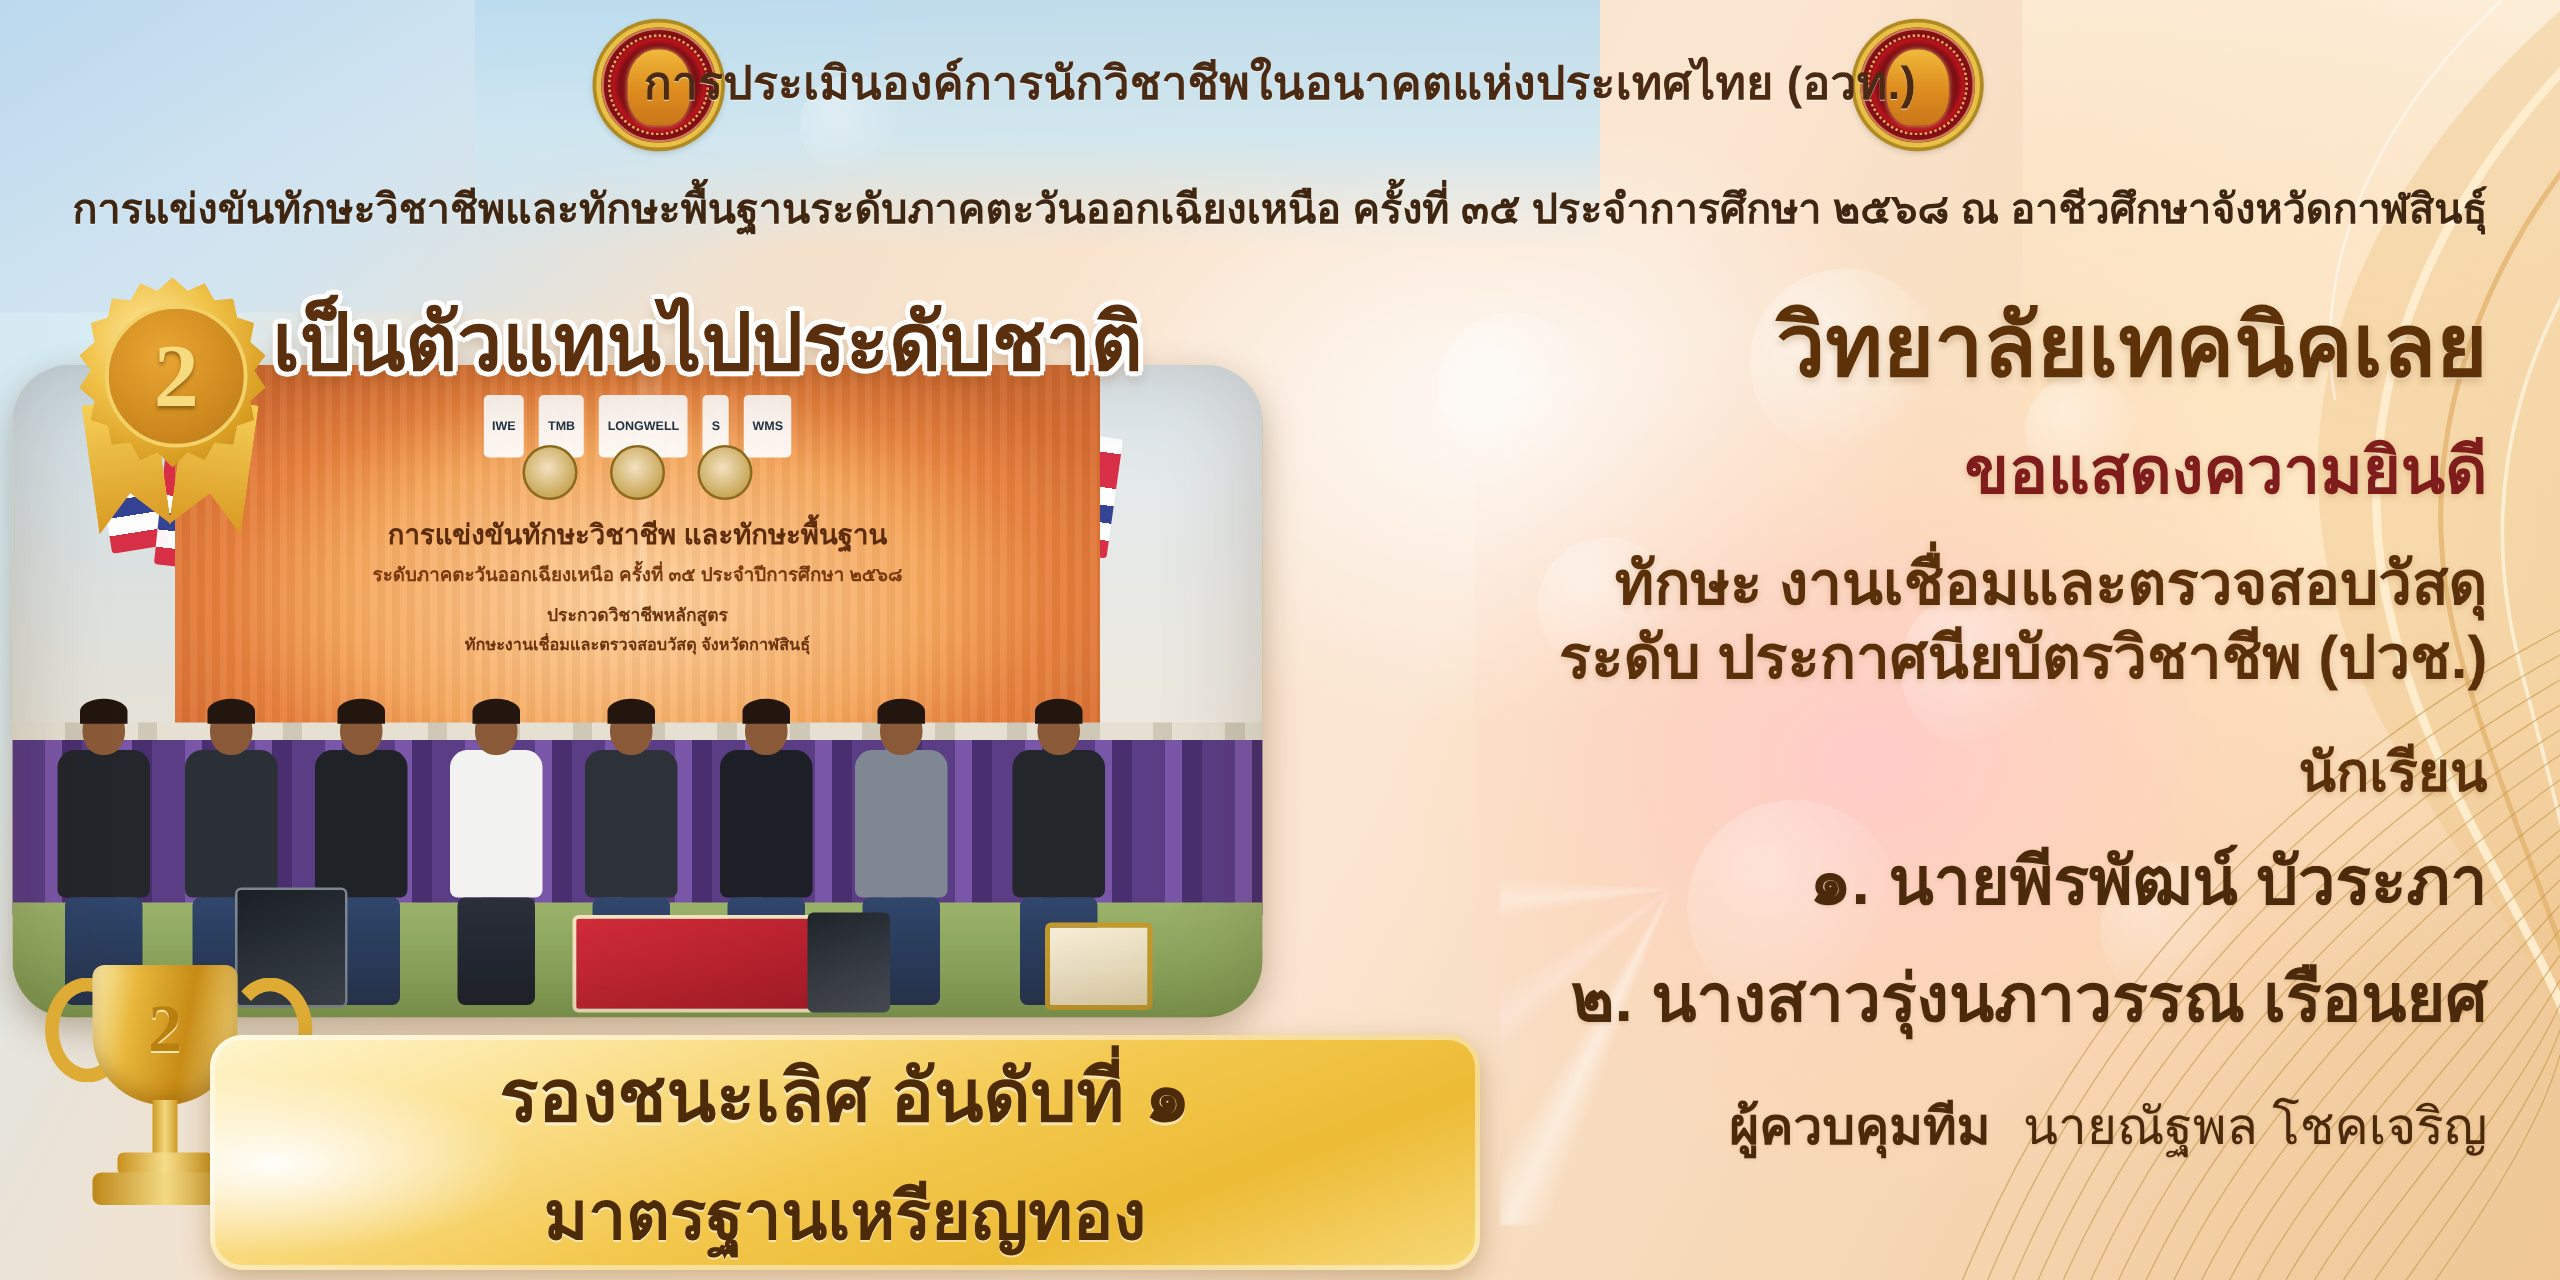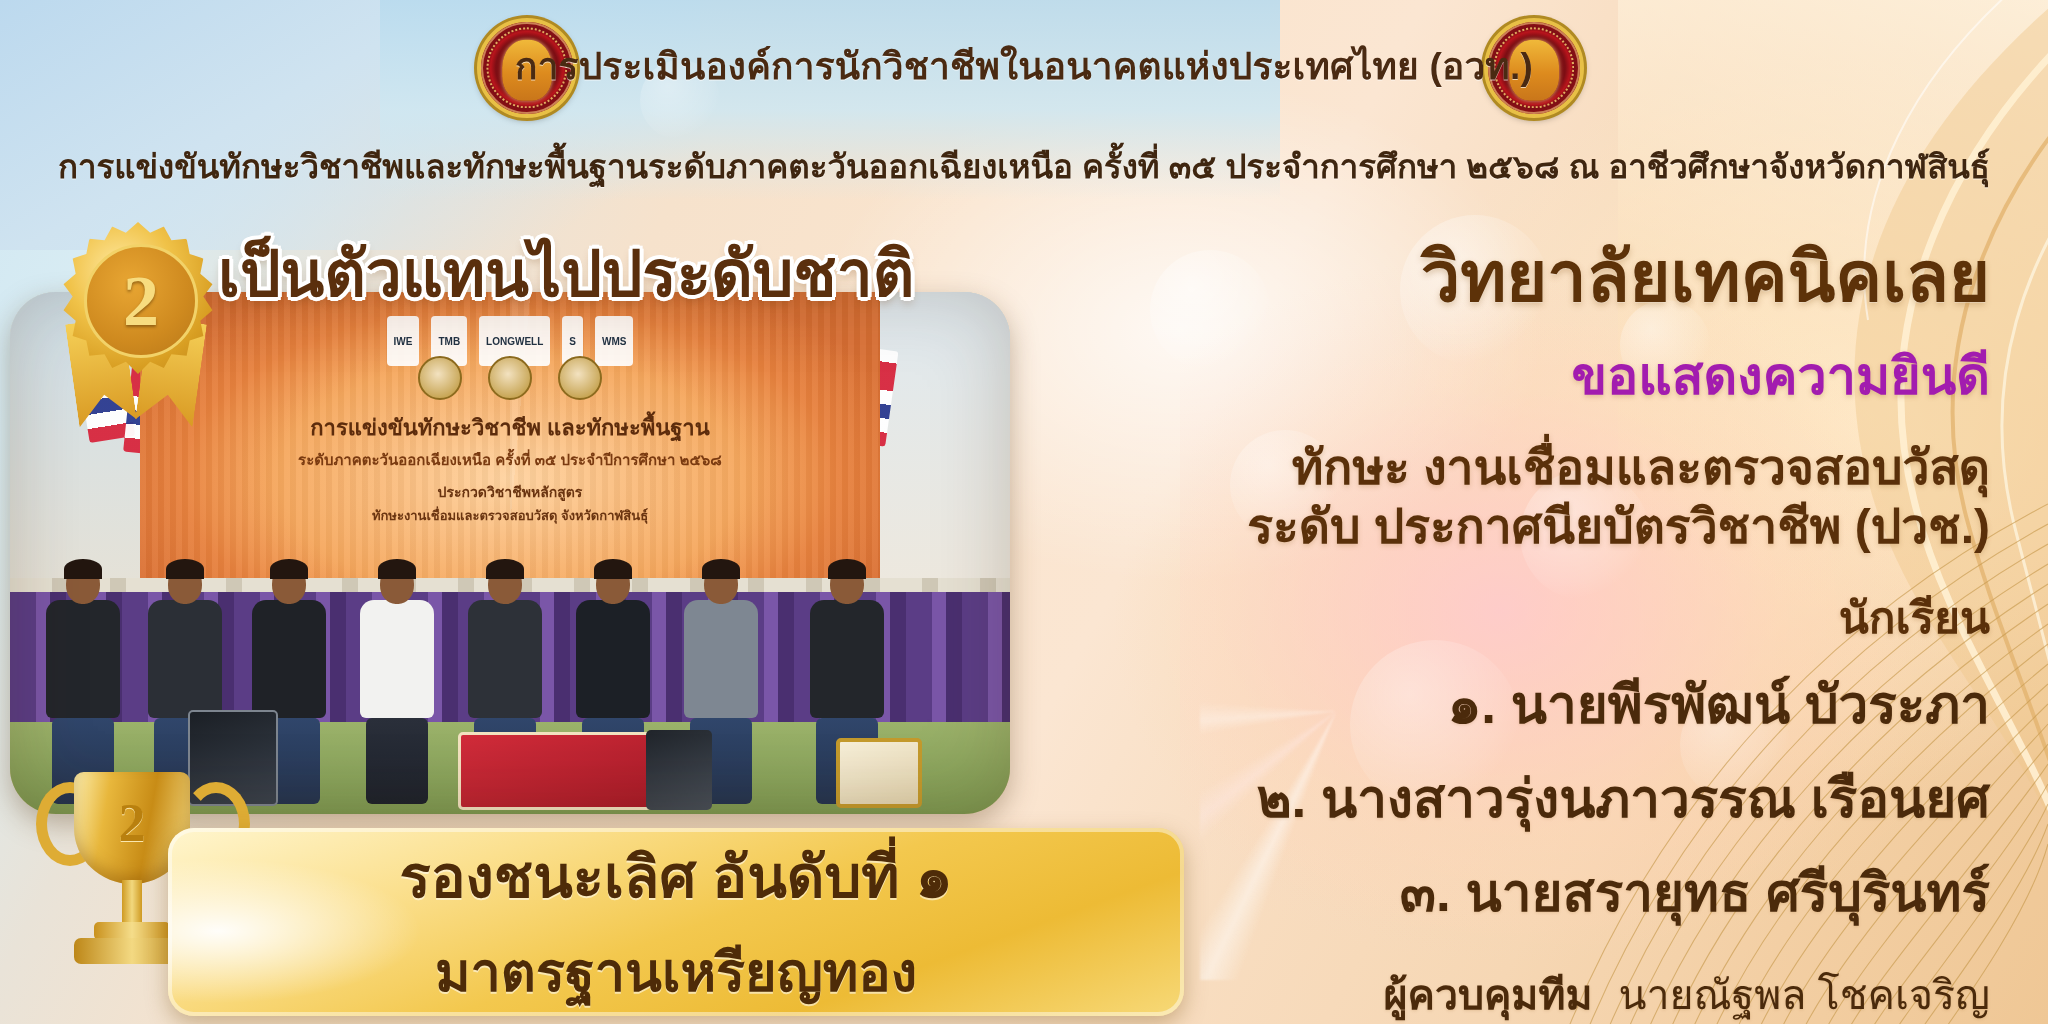--- a/index.html
+++ b/index.html
@@ -238,21 +238,21 @@
     text-shadow:0 2px 0 rgba(255,255,255,.55);white-space:nowrap;
   }
 
   
   .right-col{position:absolute;left:1090px;top:238px;width:900px;text-align:right;}
   .r-college{
     font-size:70px;font-weight:700;color:#5d3209;line-height:1.12;
     text-shadow:0 3px 6px rgba(150,100,40,.30), 0 1px 0 rgba(255,255,255,.45);
   }
   .r-congrats{
-    margin-top:18px;font-size:52px;font-weight:700;color:#a21caf;
+    margin-top:18px;font-size:52px;font-weight:700;color:#7f1d1d;
     text-shadow:0 2px 5px rgba(150,100,40,.28);
   }
   .r-skill{
     margin-top:22px;font-size:48px;font-weight:700;color:#5a300a;line-height:1.22;
     text-shadow:0 2px 5px rgba(150,100,40,.26);
   }
   .r-level{
     font-size:48px;font-weight:700;color:#5a300a;line-height:1.22;
     text-shadow:0 2px 5px rgba(150,100,40,.26);
   }
@@ -465,20 +465,19 @@
 
   <div class="right-col">
     <div class="r-college">วิทยาลัยเทคนิคเลย</div>
     <div class="r-congrats">ขอแสดงความยินดี</div>
     <div class="r-skill">ทักษะ งานเชื่อมและตรวจสอบวัสดุ</div>
     <div class="r-level">ระดับ ประกาศนียบัตรวิชาชีพ (ปวช.)</div>
 
     <div class="r-students-label">นักเรียน</div>
     <div class="r-student">๑. นายพีรพัฒน์ บัวระภา</div>
     <div class="r-student">๒. นางสาวรุ่งนภาวรรณ เรือนยศ</div>
-    <div class="r-student">๓. นายสรายุทธ ศรีบุรินทร์</div>
 
     <div class="r-coach">
       <b>ผู้ควบคุมทีม</b><span class="nm">นายณัฐพล โชคเจริญ</span>
     </div>
   </div>
 
 </div>
 
 </body></html>

